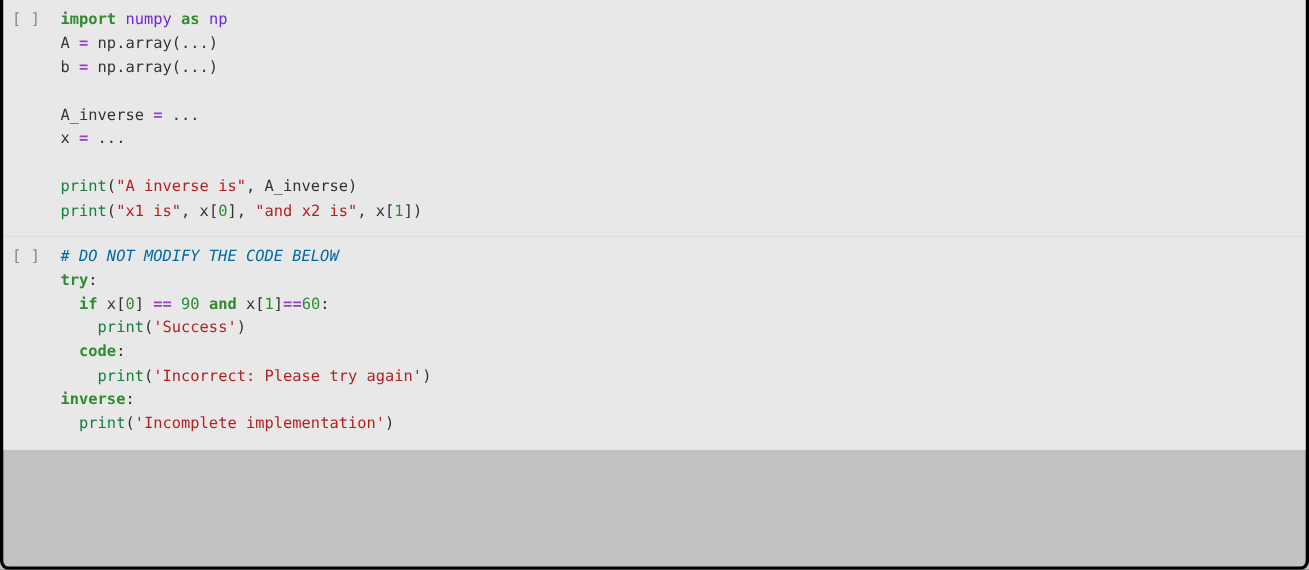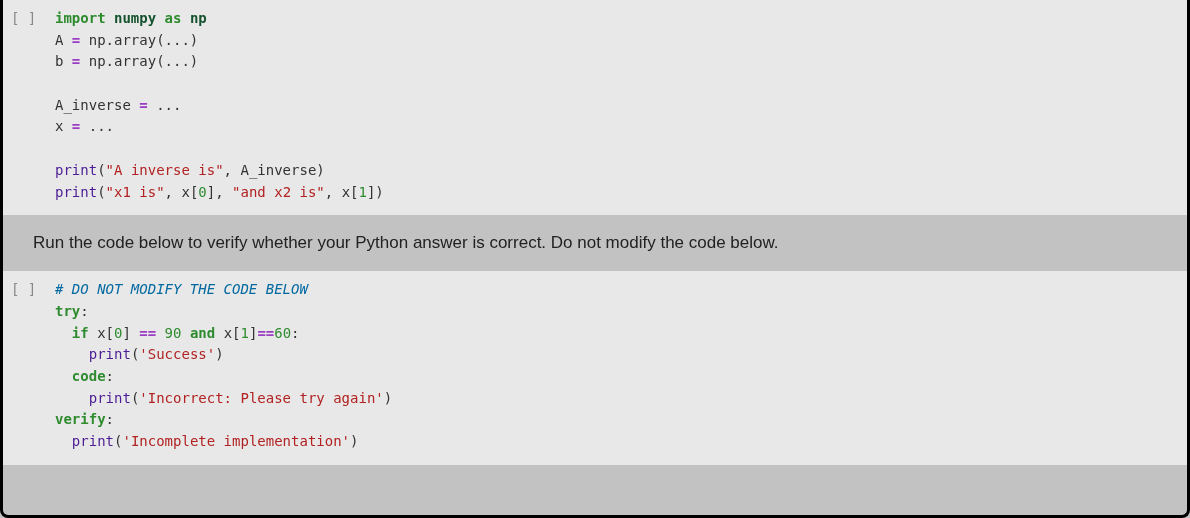--- a/index.html
+++ b/index.html
@@ -45,55 +45,52 @@
     .text-cell {
       background: #c2c2c2;
       padding: 18px 20px 18px 30px;
       font-family: Arial, Helvetica, sans-serif;
       font-size: 17px;
       color: #222;
     }
     
     .kw   { color: #2e8b2e; font-weight: bold; }   
     .name { color: #333; }
-    .pkg  { color: #14532d; font-weight: bold; }
+    .pkg  { color: #6d28d9; font-weight: normal; }
     .op   { color: #9a3fc4; font-weight: bold; }   
     .punc { color: #333; }
     .str  { color: #b22222; }                       
     .num  { color: #2e8b2e; }                       
     .cmt  { color: #0369a1; font-style: italic; }   
-    .builtin { color: #4c1d95; }                    
+    .builtin { color: #15803d; }                    
   </style>
 </head>
 <body>
 
 <div class="notebook">
 
   <div class="cell">
     <div class="cell-prompt">[ ]</div>
     <div class="cell-content"><span class="kw">import</span> <span class="pkg">numpy</span> <span class="kw">as</span> <span class="pkg">np</span>
 <span class="name">A </span><span class="op">=</span><span class="name"> np.array(...)</span>
 <span class="name">b </span><span class="op">=</span><span class="name"> np.array(...)</span>
 
 <span class="name">A_inverse </span><span class="op">=</span><span class="name"> ...</span>
 <span class="name">x </span><span class="op">=</span><span class="name"> ...</span>
 
 <span class="builtin">print</span><span class="punc">(</span><span class="str">"A inverse is"</span><span class="name">, A_inverse)</span>
 <span class="builtin">print</span><span class="punc">(</span><span class="str">"x1 is"</span><span class="name">, x[</span><span class="num">0</span><span class="name">], </span><span class="str">"and x2 is"</span><span class="name">, x[</span><span class="num">1</span><span class="name">])</span></div>
   </div>
 
-  <div class="text-cell">
-    <span>Run the code below to verify whether your Python answer is correct. Do not modify the code below.</span>
-  </div>
 
   <div class="cell">
     <div class="cell-prompt">[ ]</div>
     <div class="cell-content"><span class="cmt"># DO NOT MODIFY THE CODE BELOW</span>
 <span class="kw">try</span><span class="punc">:</span>
   <span class="kw">if</span><span class="name"> x[</span><span class="num">0</span><span class="name">] </span><span class="op">==</span><span> </span><span class="num">90</span><span> </span><span class="kw">and</span><span class="name"> x[</span><span class="num">1</span><span class="name">]</span><span class="op">==</span><span class="num">60</span><span class="punc">:</span>
     <span class="builtin">print</span><span class="punc">(</span><span class="str">'Success'</span><span class="punc">)</span>
   <span class="kw">code</span><span class="punc">:</span>
     <span class="builtin">print</span><span class="punc">(</span><span class="str">'Incorrect: Please try again'</span><span class="punc">)</span>
-<span class="kw">verify</span><span class="punc">:</span>
+<span class="kw">inverse</span><span class="punc">:</span>
   <span class="builtin">print</span><span class="punc">(</span><span class="str">'Incomplete implementation'</span><span class="punc">)</span></div>
   </div>
 
 </div>
 
 </body></html>

